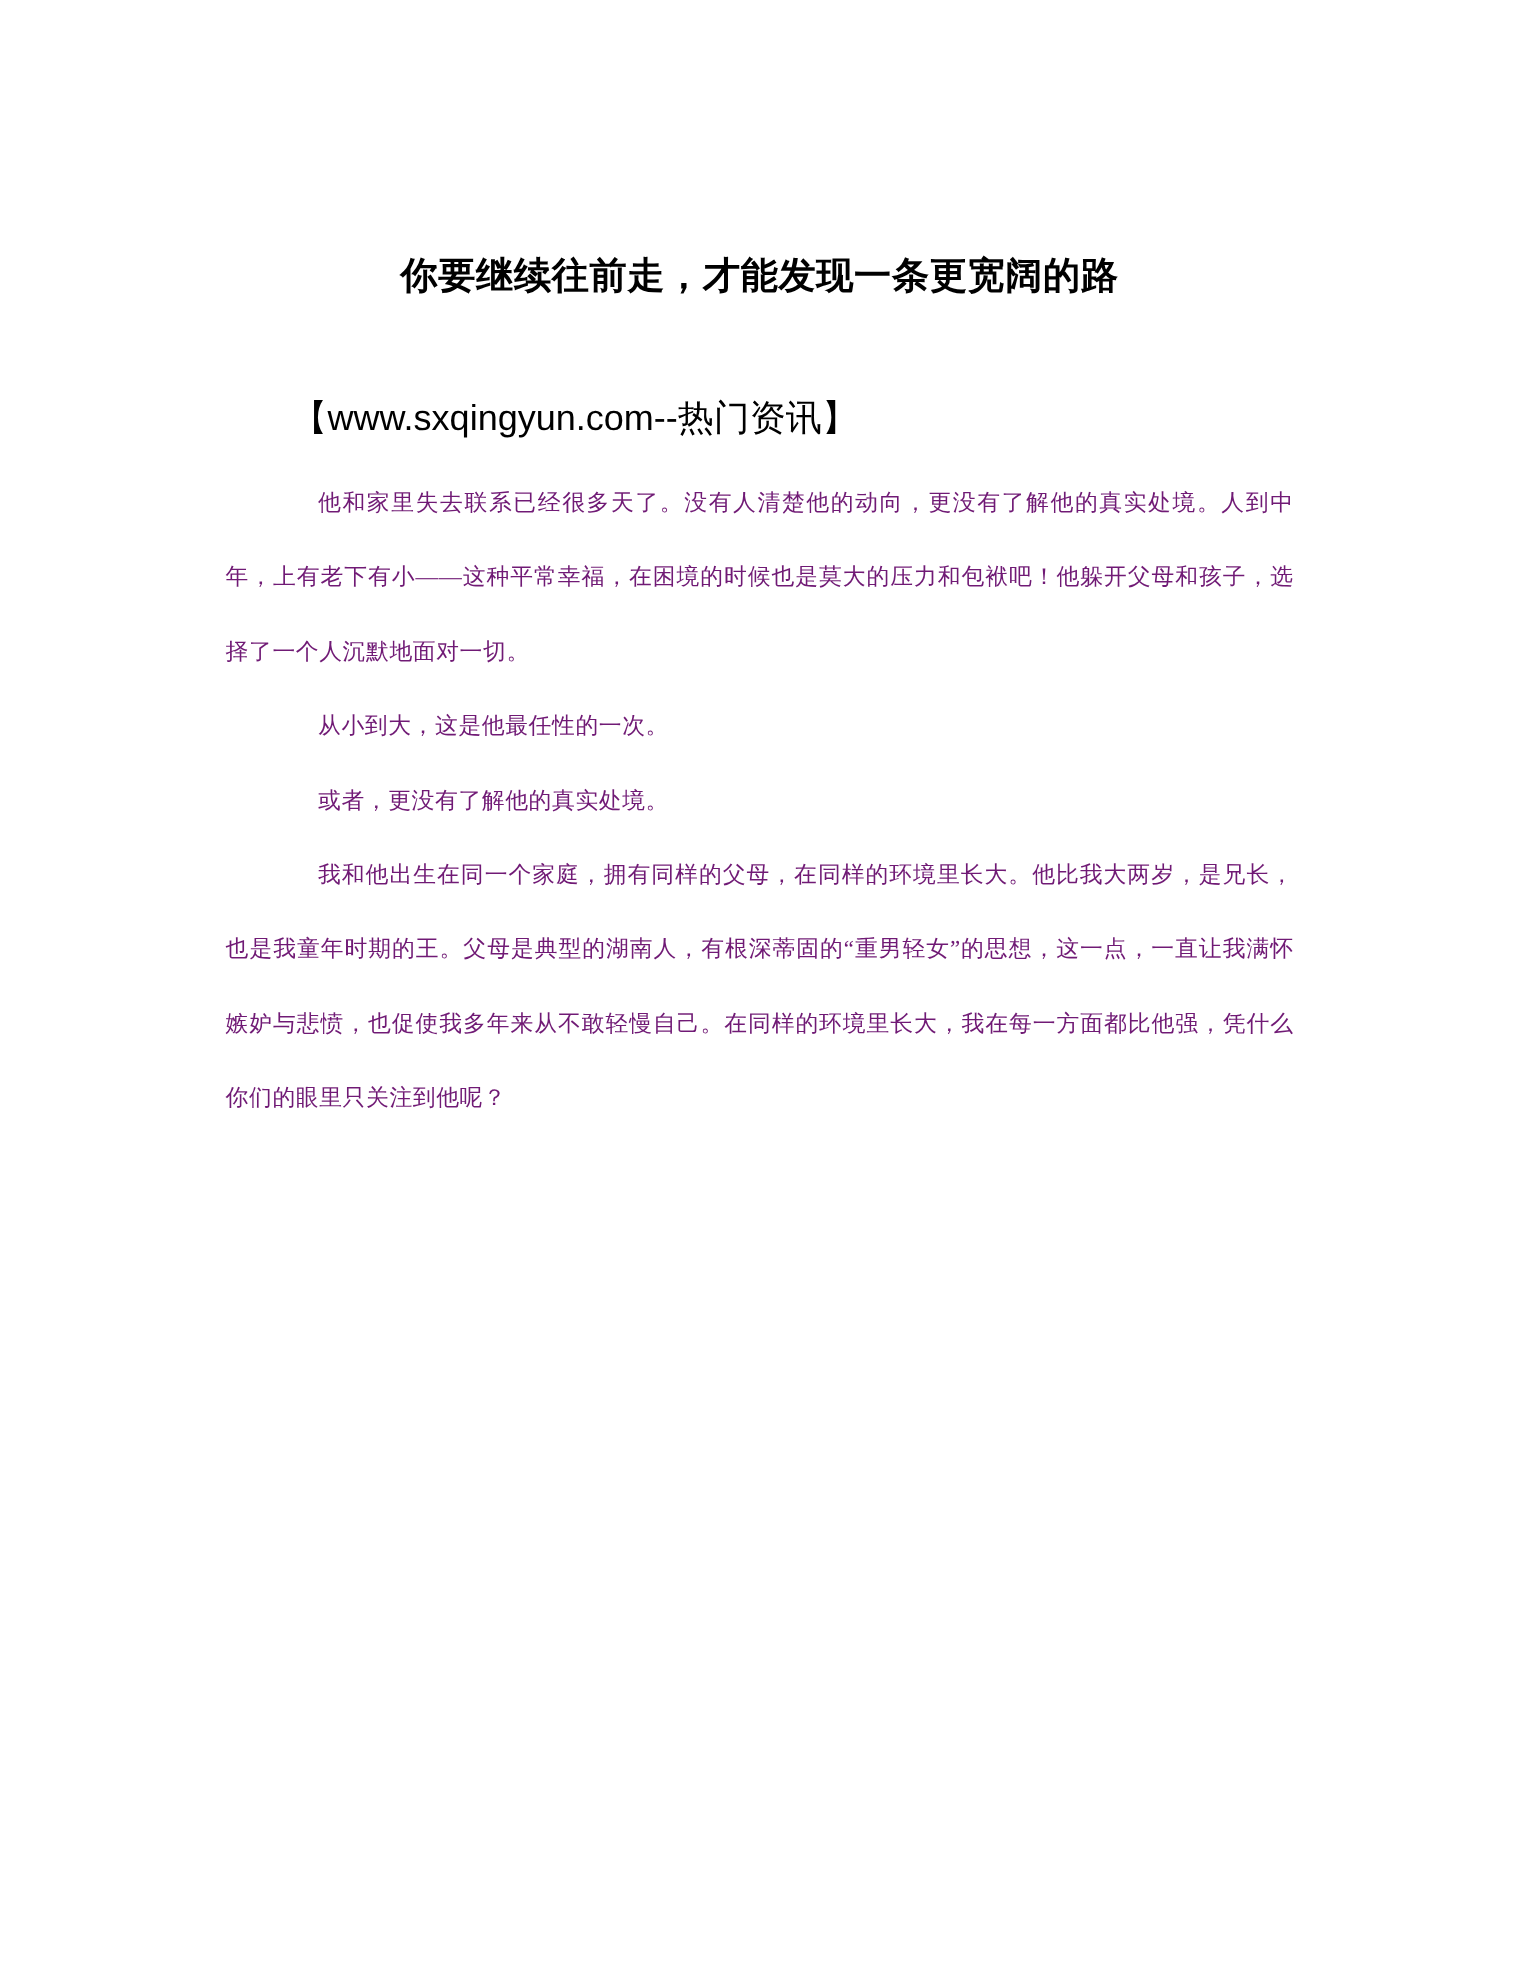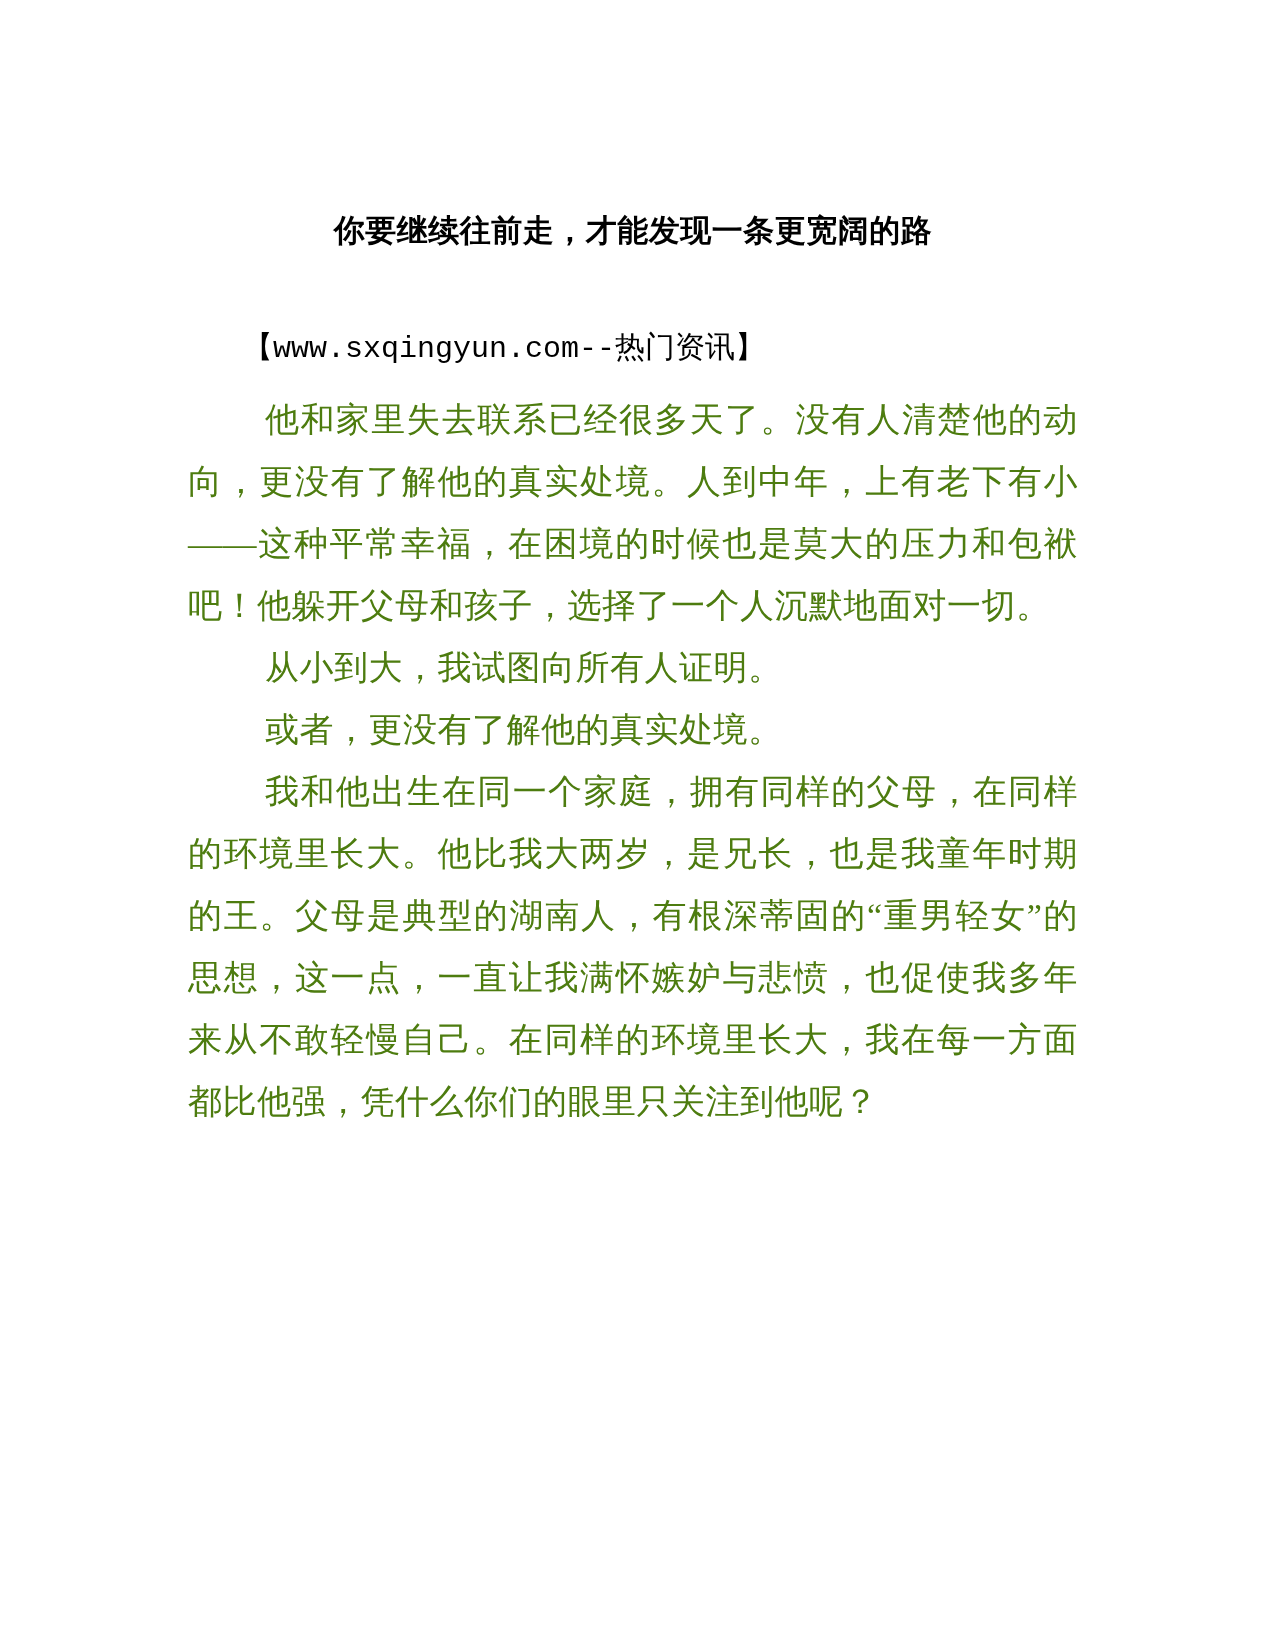--- a/index.html
+++ b/index.html
@@ -43,54 +43,54 @@
     color: #000000;
     letter-spacing: 0.5px;
     white-space: nowrap;
   }
   .source-line {
     position: absolute;
     top: 328px;
     left: 0;
     width: 100%;
     margin: 0;
-    font-family: Liberation Mono, monospace;
+    font-family: Liberation Sans, sans-serif;
     font-size: 30px;
     line-height: 42px;
     color: #000000;
     text-indent: 55px;
     white-space: nowrap;
   }
   .doc-body {
     position: absolute;
     top: 389px;
     left: 0;
     width: 890px;
     font-family: "Liberation Serif", serif;
-    font-size: 34px;
+    font-size: 19px;
     line-height: 62px;
-    color: #4d7c0f;
+    color: #701a75;
     text-align: justify;
   }
   .doc-body p {
     margin: 0;
     padding: 0;
     text-indent: 77px;
     letter-spacing: 0.5px;
   }
 </style>
 </head>
 <body>
 
 <div class="doc-page">
   <div class="doc-column">
     <h1 class="doc-title">你要继续往前走，才能发现一条更宽阔的路</h1>
 
     <p class="source-line">【www.sxqingyun.com--热门资讯】</p>
 
     <div class="doc-body">
       <p>他和家里失去联系已经很多天了。没有人清楚他的动向，更没有了解他的真实处境。人到中年，上有老下有小——这种平常幸福，在困境的时候也是莫大的压力和包袱吧！他躲开父母和孩子，选择了一个人沉默地面对一切。</p>
-      <p>从小到大，我试图向所有人证明。</p>
+      <p>从小到大，这是他最任性的一次。</p>
       <p>或者，更没有了解他的真实处境。</p>
       <p>我和他出生在同一个家庭，拥有同样的父母，在同样的环境里长大。他比我大两岁，是兄长，也是我童年时期的王。父母是典型的湖南人，有根深蒂固的“重男轻女”的思想，这一点，一直让我满怀嫉妒与悲愤，也促使我多年来从不敢轻慢自己。在同样的环境里长大，我在每一方面都比他强，凭什么你们的眼里只关注到他呢？</p>
     </div>
   </div>
 </div>
 
 </body></html>

